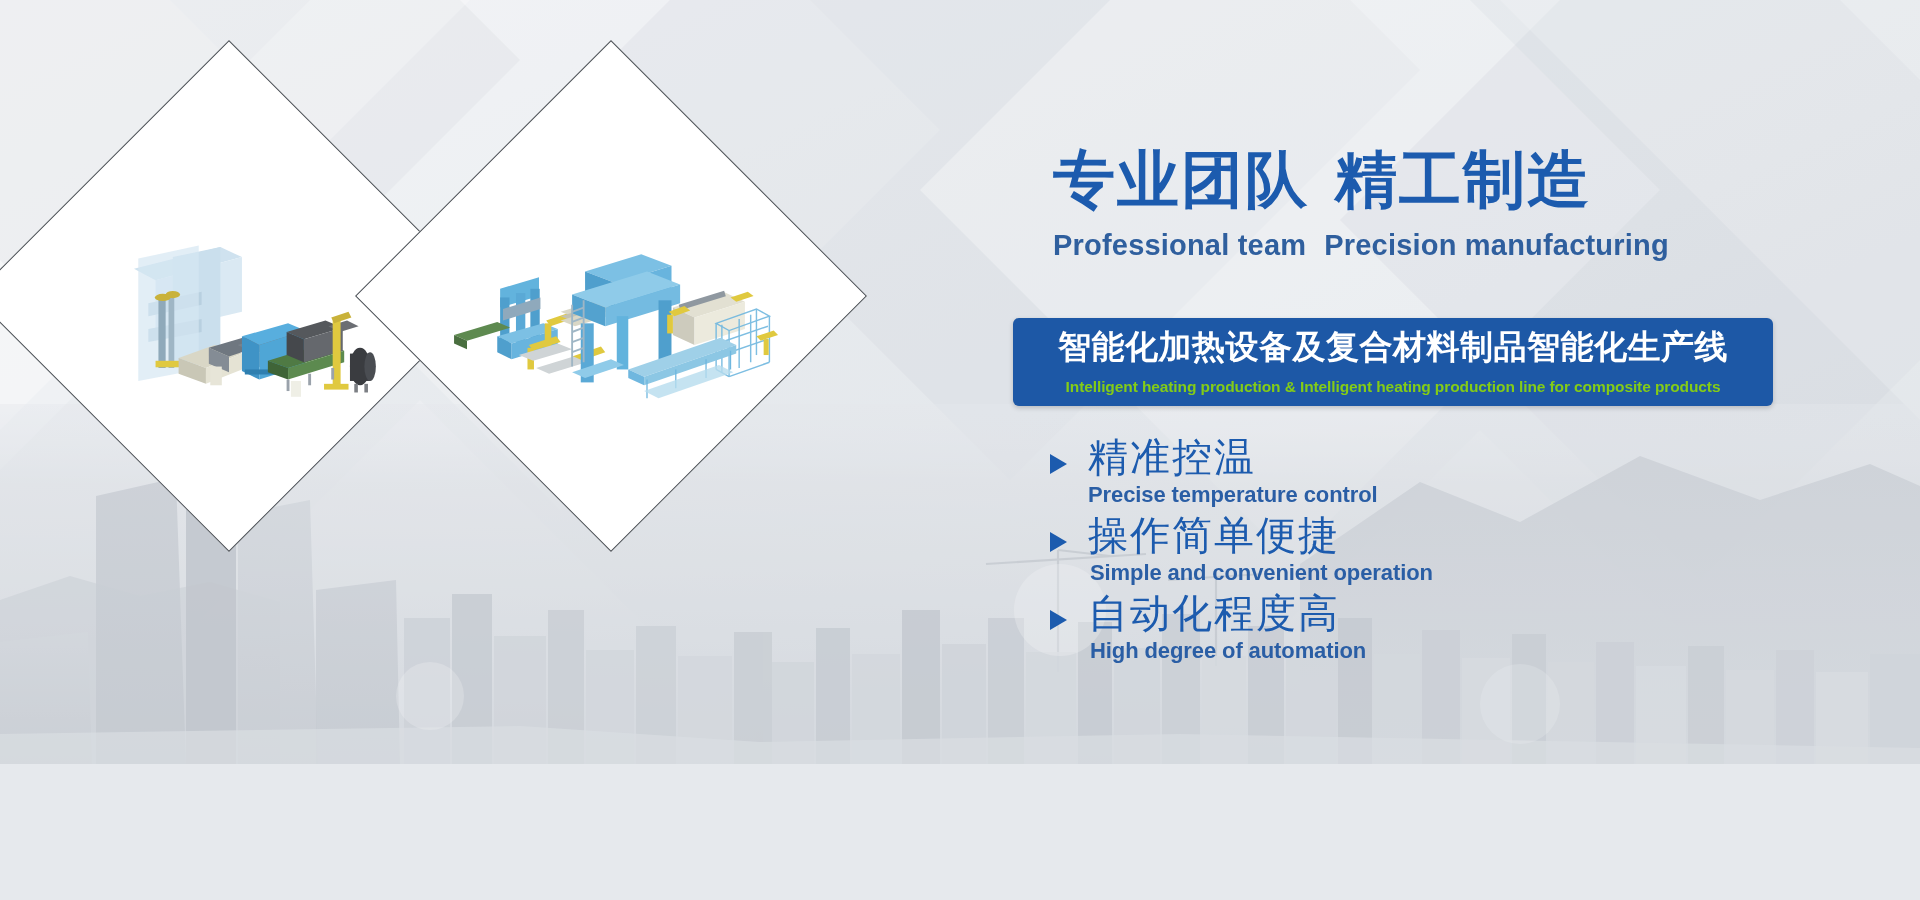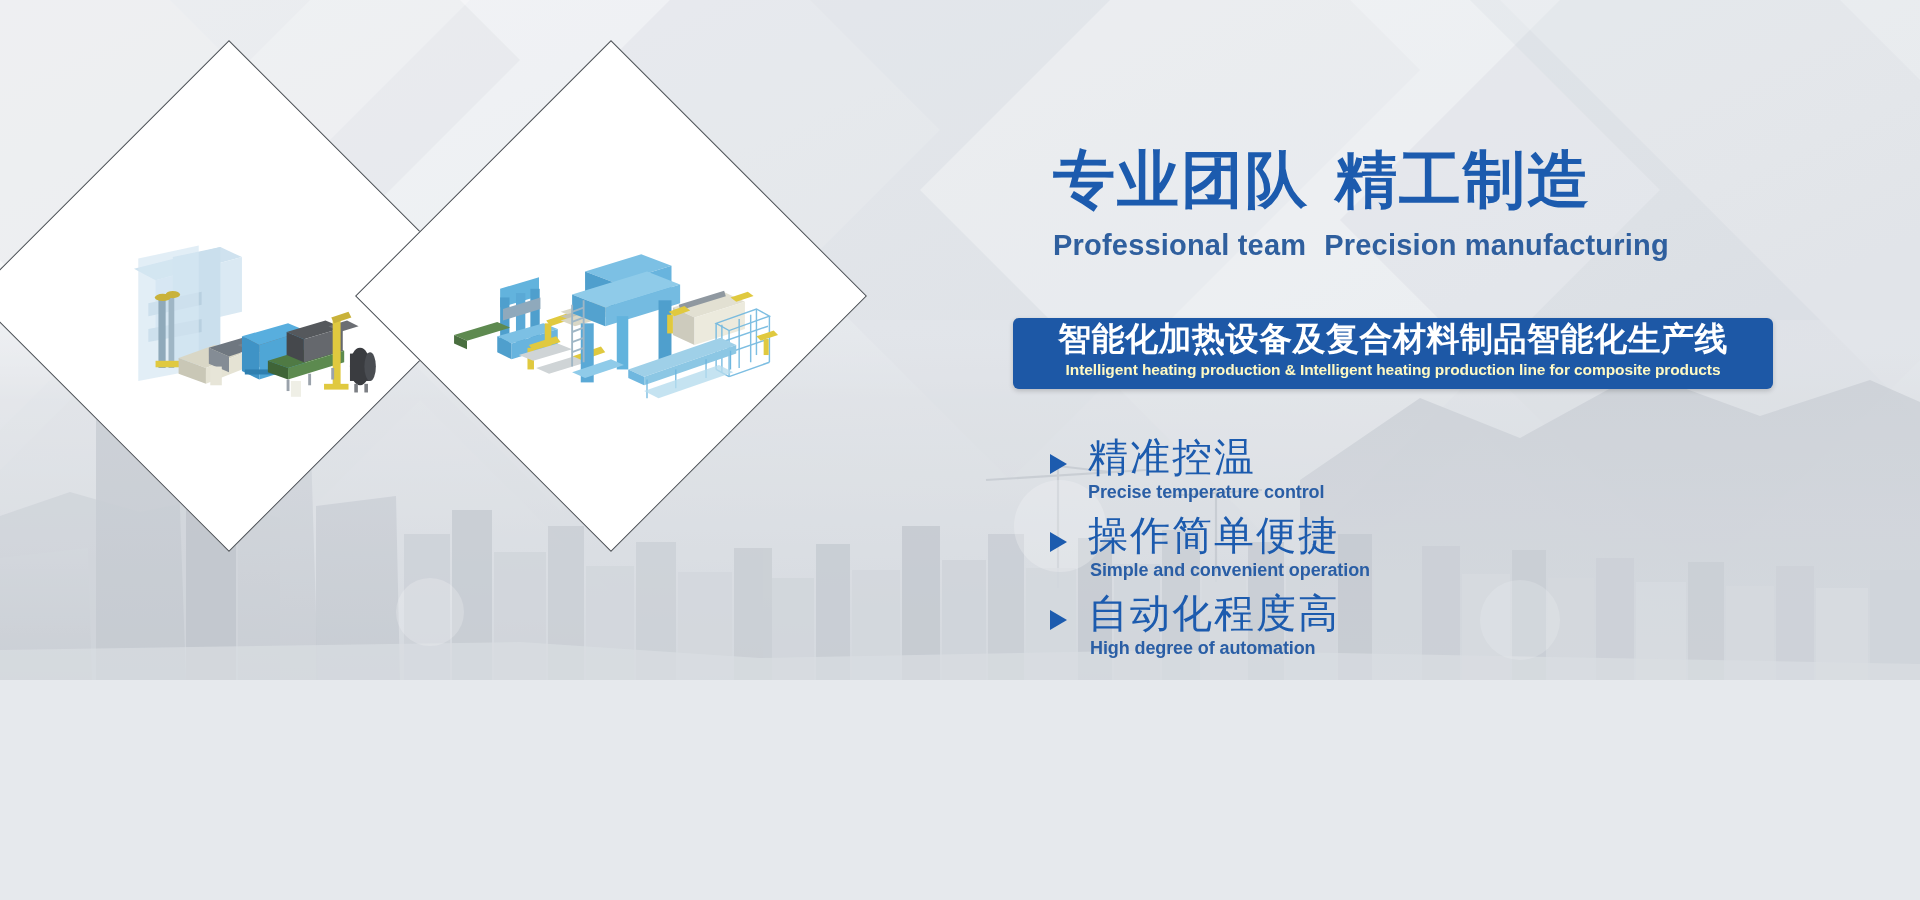--- a/index.html
+++ b/index.html
@@ -1,21 +1,21 @@
 <!DOCTYPE html>
 <html><head>
 <meta charset="utf-8">
 <style>
   html,body{margin:0;padding:0;}
   body{
     width:1920px;height:900px;overflow:hidden;
     font-family:"Liberation Sans","DejaVu Sans",sans-serif;
     background:#e6e9ed;
   }
-  #banner{position:relative;width:1920px;height:680px;overflow:hidden;
+  #banner{position:relative;width:1920px;height:764px;overflow:hidden;
     background:linear-gradient(135deg,#eef0f3 0%,#e2e6ea 40%,#dce0e5 70%,#d6dade 100%);}
 
   
   .bg-layer{position:absolute;inset:0;overflow:hidden;}
   .bg-layer svg{position:absolute;top:0;left:0;}
 
   
   .skyline{position:absolute;left:0;bottom:0;width:1920px;height:360px;overflow:hidden;}
   .skyline svg{position:absolute;bottom:0;left:0;}
 
@@ -49,53 +49,53 @@
   .hl-en{
     margin-top:18px;font-size:29px;font-weight:700;color:#2f5f9e;
     letter-spacing:.2px;white-space:nowrap;
   }
   .hl-en .gap{display:inline-block;width:18px;}
 
   
   #product-bar{
     position:absolute;left:-25px;top:318px;width:760px;
     background:#1d58a6;border-radius:6px;
-    padding:2px 14px 10px 14px;box-sizing:border-box;
+    padding:10px 14px 10px 14px;box-sizing:border-box;
     box-shadow:0 2px 5px rgba(0,0,0,.18);
     text-align:center;
   }
   .pb-cn{
     font-size:33px;font-weight:700;color:#ffffff;letter-spacing:.5px;
     line-height:1.15;white-space:nowrap;
     font-family:"DejaVu Sans","Liberation Sans",sans-serif;
   }
   .pb-en{
-    font-size:15.5px;font-weight:700;color:#fef9c3;letter-spacing:-.1px;
-    margin-top:3px;white-space:nowrap;
+    font-size:15.5px;font-weight:700;color:#84cc16;letter-spacing:-.1px;
+    margin-top:12px;white-space:nowrap;
   }
 
   
   #features{position:absolute;left:0px;top:438px;width:700px;}
   .feature{position:relative;height:78px;}
   .bullet{
     position:absolute;left:12px;top:16px;
     width:0;height:0;
     border-left:17px solid #1c5bae;
     border-top:10px solid transparent;
     border-bottom:10px solid transparent;
   }
   .f-cn{
     position:absolute;left:50px;top:-6px;
     font-size:40px;font-weight:400;color:#1c5bae;letter-spacing:2px;
     white-space:nowrap;line-height:1.25;
     font-family:"DejaVu Sans","Liberation Sans",sans-serif;
   }
   .f-en{
     position:absolute;left:50px;top:44px;
-    font-size:18px;font-weight:700;color:#2a5ea5;
+    font-size:22px;font-weight:700;color:#2a5ea5;
     white-space:nowrap;letter-spacing:-.1px;
   }
   .f-2 .f-en,.f-3 .f-en,.f-4 .f-en{left:52px;}
 </style>
 </head>
 <body>
 
 <div id="banner">
 
   <div class="bg-layer">

